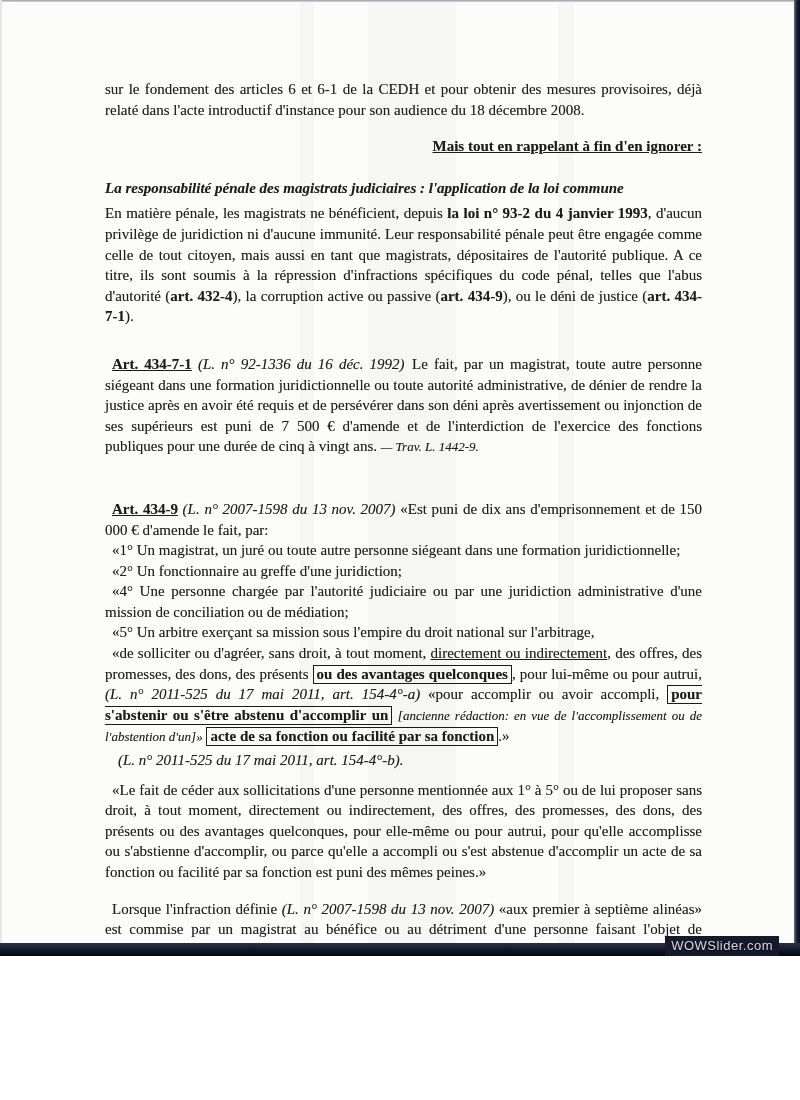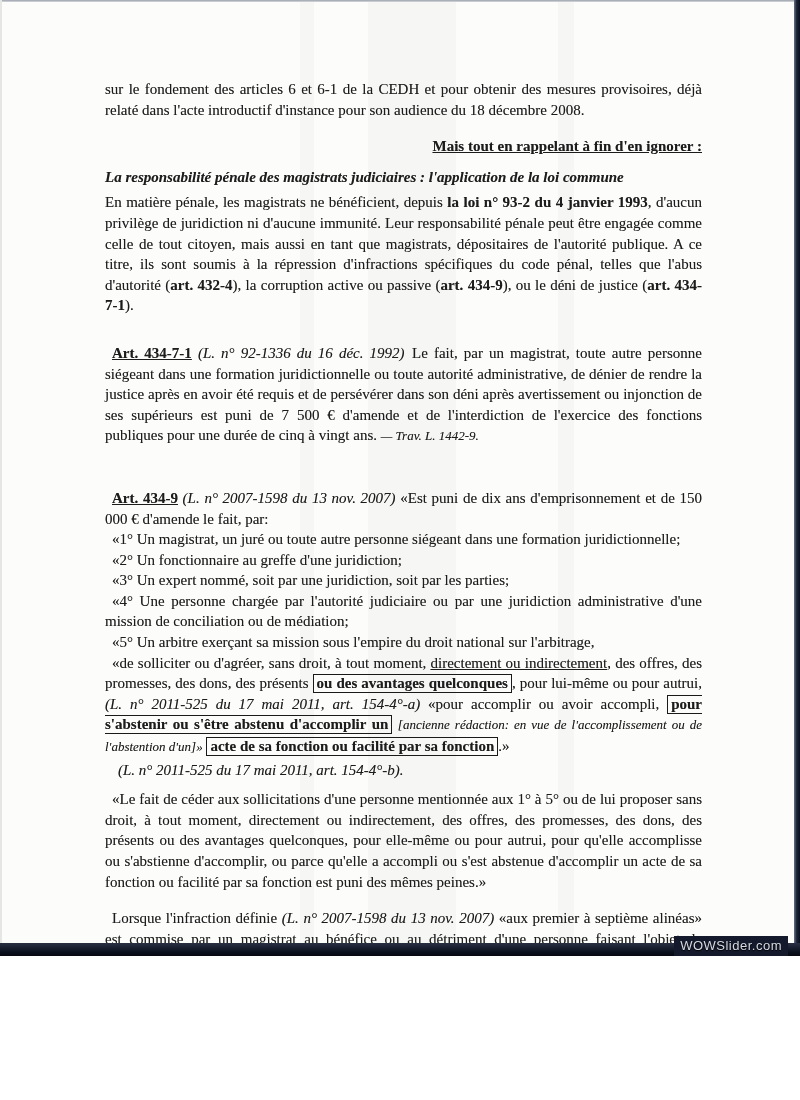--- a/index.html
+++ b/index.html
@@ -6,21 +6,21 @@
   body{width:800px;height:1100px;background:#ffffff;overflow:hidden;font-family:"Liberation Serif", serif;}
 
   .frame{position:relative;width:800px;height:956px;background:#fcfcfa;overflow:hidden;text-decoration:underline;}
 
   
   .edge-top{position:absolute;left:0;top:0;width:100%;height:2px;background:linear-gradient(to bottom,#9aa0ab,#d8dade);}
   .edge-left{position:absolute;left:0;top:0;width:2px;height:100%;background:#e6e6e4;}
   .edge-right{position:absolute;right:0;top:0;width:6px;height:100%;background:linear-gradient(to right,#6a7184,#1d2436 45%,#0a0f1c);}
   .edge-bottom{position:absolute;left:0;bottom:0;width:100%;height:13px;background:linear-gradient(to bottom,#2a3044,#0b101e 70%,#05080f);}
 
-  .watermark{position:absolute;right:12px;bottom:0;background:#141a2c;color:#d7dae1;
+  .watermark{position:absolute;right:21px;bottom:0;background:#141a2c;color:#d7dae1;
     font-family:"Liberation Sans", sans-serif;font-size:13px;letter-spacing:.5px;
     padding:3px 6px 3px 6px;line-height:14px;text-decoration:none;text-shadow:0 1px 1px #000;}
 
   
   .streak{position:absolute;top:0;height:100%;pointer-events:none;}
   .s1{left:300px;width:14px;background:rgba(110,110,110,0.04);}
   .s2{left:368px;width:88px;background:rgba(120,120,120,0.045);}
   .s3{left:558px;width:16px;background:rgba(110,110,110,0.04);}
 
   
@@ -52,27 +52,26 @@
 
 <div class="frame">
 
   <div class="streak s1"></div>
   <div class="streak s2"></div>
   <div class="streak s3"></div>
 
   <div class="doc">
       <div class="para" style="margin-top: 0px;"><span>sur le fondement des articles 6 et 6-1 de la CEDH et pour obtenir des mesures provisoires, déjà relaté dans l'acte introductif d'instance pour son audience du 18 décembre 2008.</span></div>
       <div class="para h-underline" style="margin-top: 16px;"><span>Mais tout en rappelant à fin d'en ignorer :</span></div>
-      <div class="para h-italic" style="margin-top: 10px;"><span>La responsabilité pénale des magistrats judiciaires : l'application de la loi commune</span></div>
+      <div class="para h-italic" style="margin-top: 21px;"><span>La responsabilité pénale des magistrats judiciaires : l'application de la loi commune</span></div>
       <div class="para" style="margin-top: 5px;"><span>En matière pénale, les magistrats ne bénéficient, depuis </span><span class="b">la loi n° 93-2 du 4 janvier 1993</span><span>, d'aucun privilège de juridiction ni d'aucune immunité. Leur responsabilité pénale peut être engagée comme celle de tout citoyen, mais aussi en tant que magistrats, dépositaires de l'autorité publique. A ce titre, ils sont soumis à la répression d'infractions spécifiques du code pénal, telles que l'abus d'autorité (</span><span class="b">art. 432-4</span><span>), la corruption active ou passive (</span><span class="b">art. 434-9</span><span>), ou le déni de justice (</span><span class="b">art. 434-7-1</span><span>).</span></div>
       <div class="para ind" style="margin-top: 27px;"><span class="bu">Art. 434-7-1</span><span> </span><span class="i">(L. n° 92-1336 du 16 déc. 1992)</span><span> Le fait, par un magistrat, toute autre personne siégeant dans une formation juridictionnelle ou toute autorité administrative, de dénier de rendre la justice après en avoir été requis et de persévérer dans son déni après avertissement ou injonction de ses supérieurs est puni de 7 500 € d'amende et de l'interdiction de l'exercice des fonctions publiques pour une durée de cinq à vingt ans. </span><span class="note">— Trav. L. 1442-9.</span></div>
       <div class="para ind" style="margin-top: 41px;"><span class="bu">Art. 434-9</span><span>  </span><span class="i">(L. n° 2007-1598 du 13 nov. 2007)</span><span> «Est puni de dix ans d'emprisonnement et de 150 000 € d'amende le fait, par:</span></div>
       <div class="para ind" style="margin-top: 0px;"><span>«1° Un magistrat, un juré ou toute autre personne siégeant dans une formation juridictionnelle;</span></div>
       <div class="para ind" style="margin-top: 0px;"><span>«2° Un fonctionnaire au greffe d'une juridiction;</span></div>
-      <div class="para ind" style="margin-top: 0px;"><span>«3° Un expert nommé, soit par une juridiction, soit par les parties;</span></div>
       <div class="para ind" style="margin-top: 0px;"><span>«4° Une personne chargée par l'autorité judiciaire ou par une juridiction administrative d'une mission de conciliation ou de médiation;</span></div>
       <div class="para ind" style="margin-top: 0px;"><span>«5° Un arbitre exerçant sa mission sous l'empire du droit national sur l'arbitrage,</span></div>
       <div class="para ind" style="margin-top: 0px;"><span>«de solliciter ou d'agréer, sans droit, à tout moment, </span><span class="u">directement ou indirectement</span><span>, des offres, des promesses, des dons, des présents </span><span class="box">ou des avantages quelconques</span><span>, pour lui-même ou pour autrui, </span><span class="i">(L. n° 2011-525 du 17 mai 2011, art. 154-4°-a)</span><span> «pour accomplir ou avoir accompli, </span><span class="box">pour s'abstenir ou s'être abstenu d'accomplir un</span><span> </span><span class="note">[ancienne rédaction: en vue de l'accomplissement ou de l'abstention d'un]»</span><span> </span><span class="box">acte de sa fonction ou facilité par sa fonction</span><span>.»</span></div>
       <div class="para ref" style="margin-top: 2px;"><span class="i">(L. n° 2011-525 du 17 mai 2011, art. 154-4°-b).</span></div>
       <div class="para ind" style="margin-top: 9px;"><span>«Le fait de céder aux sollicitations d'une personne mentionnée aux 1° à 5° ou de lui proposer sans droit, à tout moment, directement ou indirectement, des offres, des promesses, des dons, des présents ou des avantages quelconques, pour elle-même ou pour autrui, pour qu'elle accomplisse ou s'abstienne d'accomplir, ou parce qu'elle a accompli ou s'est abstenue d'accomplir un acte de sa fonction ou facilité par sa fonction est puni des mêmes peines.»</span></div>
       <div class="para ind" style="margin-top: 16px;"><span>Lorsque l'infraction définie </span><span class="i">(L. n° 2007-1598 du 13 nov. 2007)</span><span> «aux premier à septième alinéas» est commise par un magistrat au bénéfice ou au détriment d'une personne faisant l'objet de poursuites criminelles, la peine est portée à quinze ans de réclusion criminelle et à 225 000 € d'amende.</span></div>
     </div>
 
   <div class="handwritten">48</div>
 

